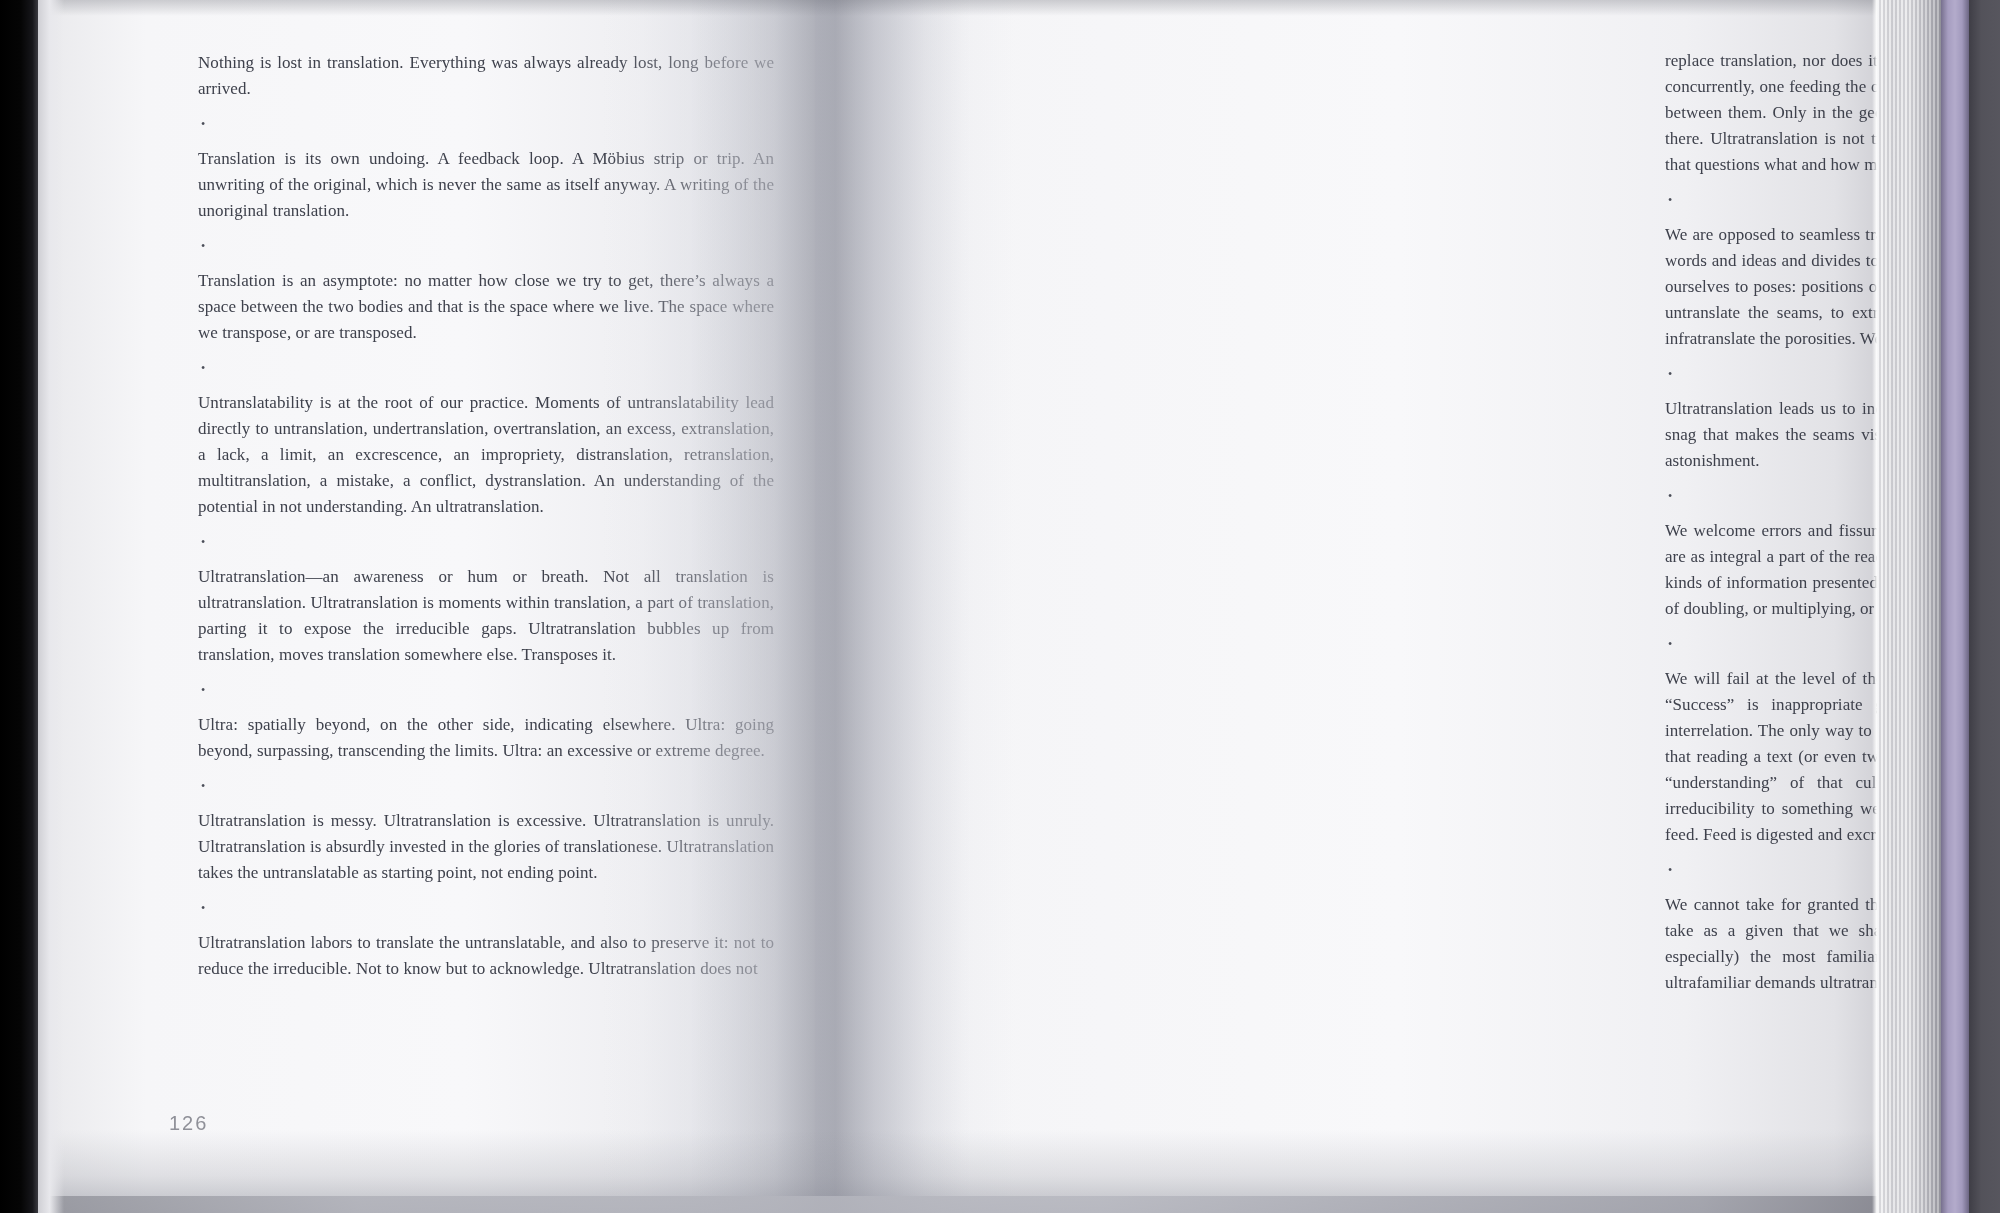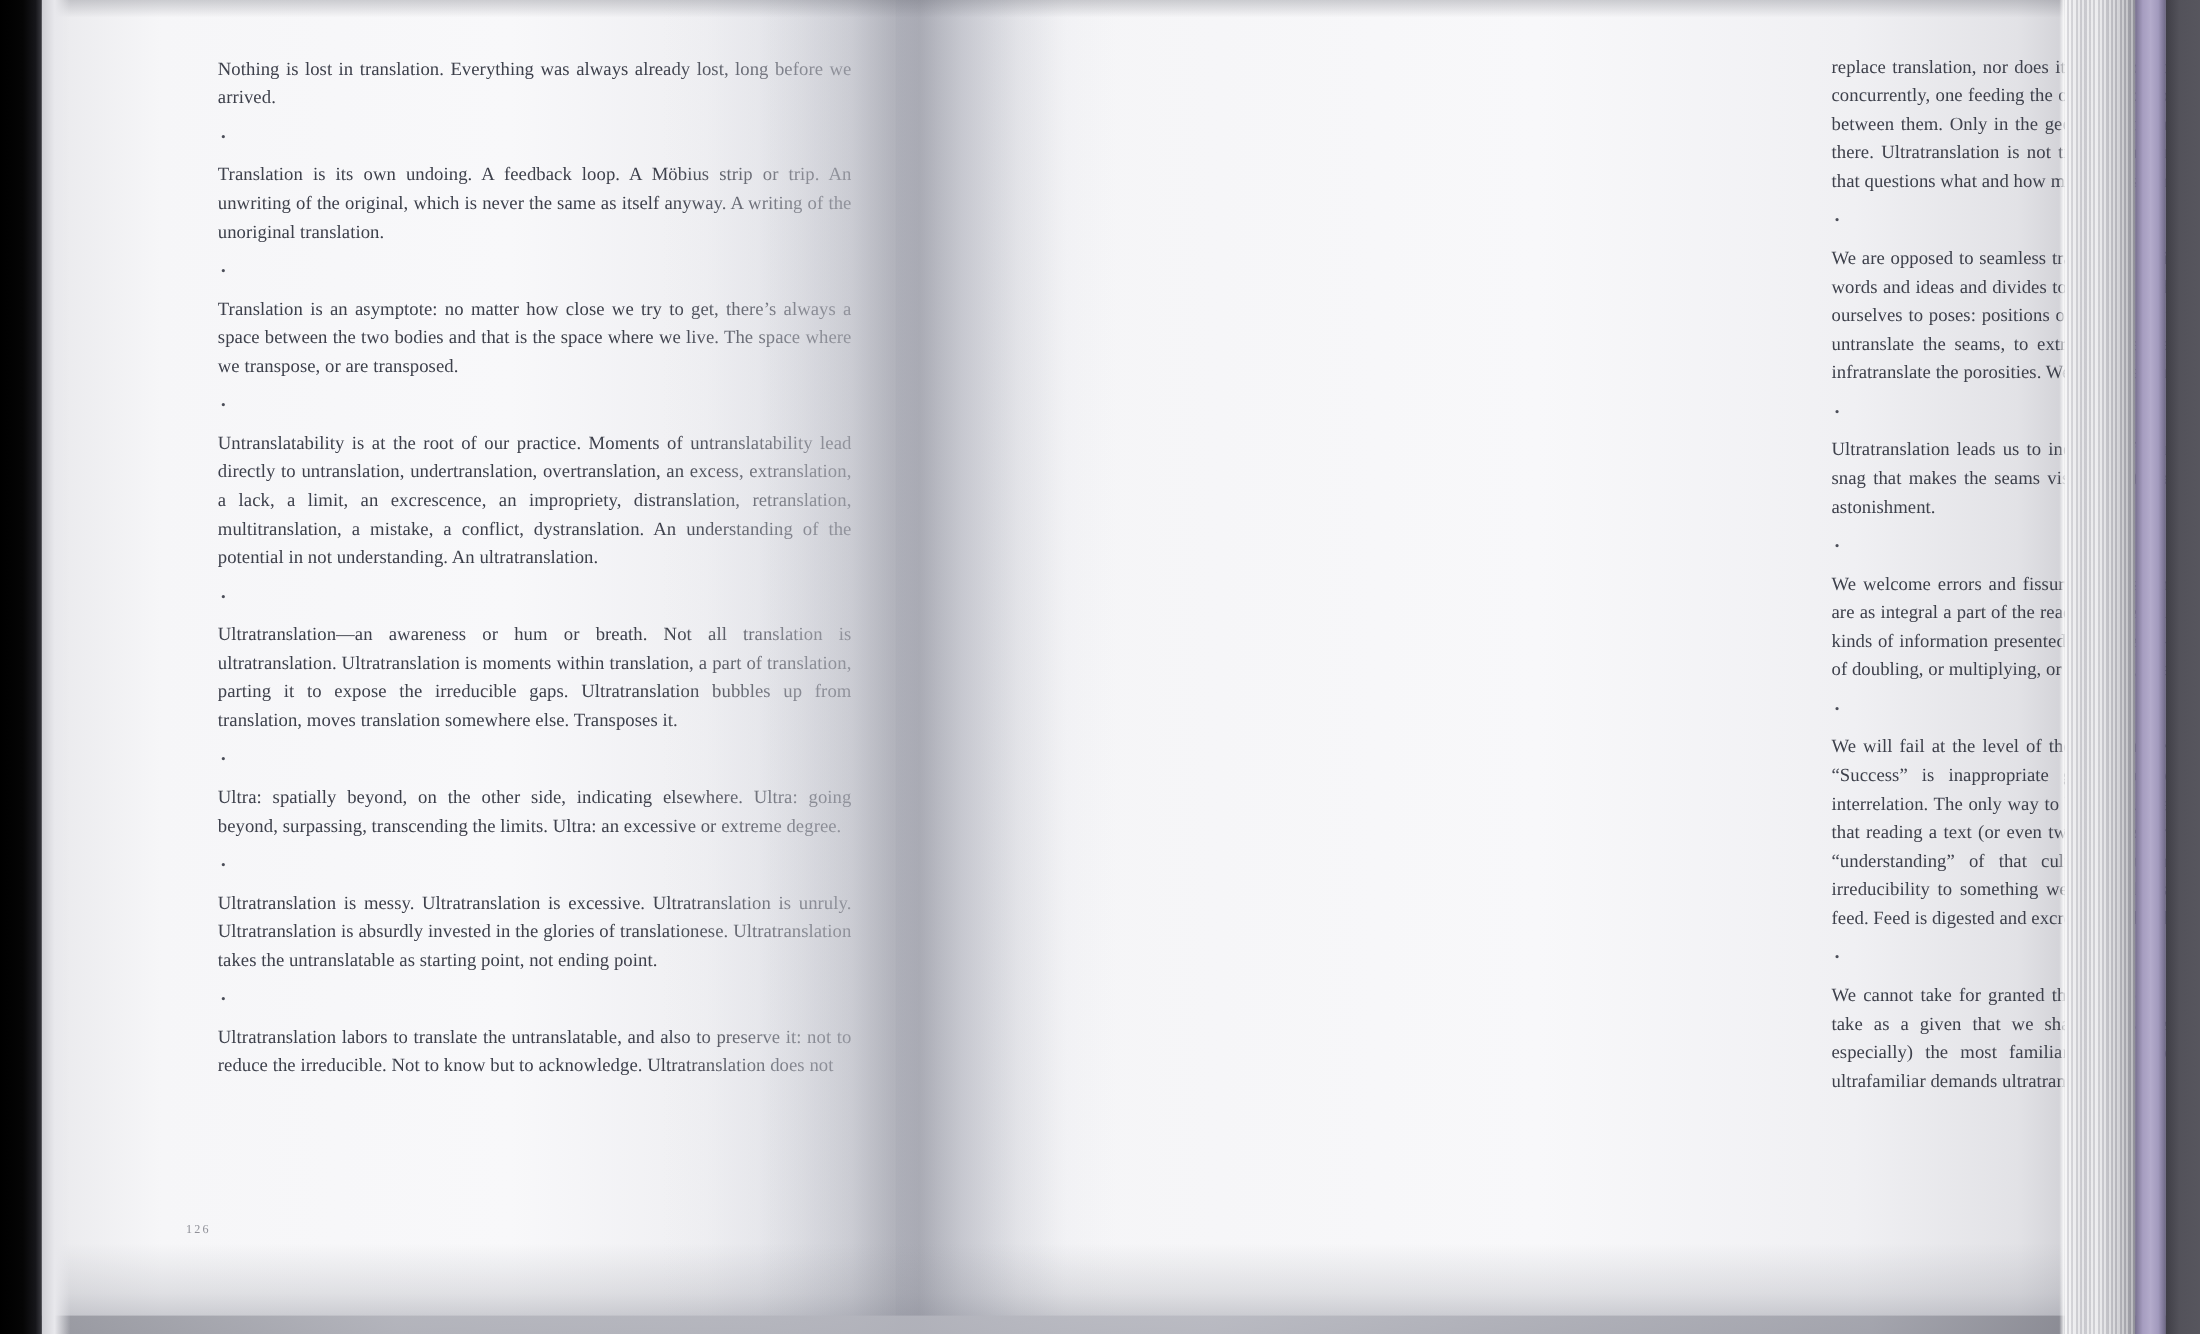--- a/index.html
+++ b/index.html
@@ -89,22 +89,22 @@
     margin:0;
     font-size:17px;line-height:26px;letter-spacing:0.05px;
     color:#3e414c;text-align:justify;
   }
   .bullet{
     height:16px;line-height:16px;margin:14px 0 14px 3px;
     font-size:12px;color:#4a4d58;
   }
   .pagenum{
     position:absolute;z-index:2;
-    font-family:Liberation Serif, serif;
-    font-size:11px;letter-spacing:2px;color:#8f9098;
+    font-family:Liberation Sans, sans-serif;
+    font-size:20px;letter-spacing:2px;color:#8f9098;
   }
   .pagenum-left{left:131px;top:1112px;}
 </style>
 </head>
 <body>
 
 <div class="stage">
 
   <div class="page page-left">
     <div class="text-block text-left">

